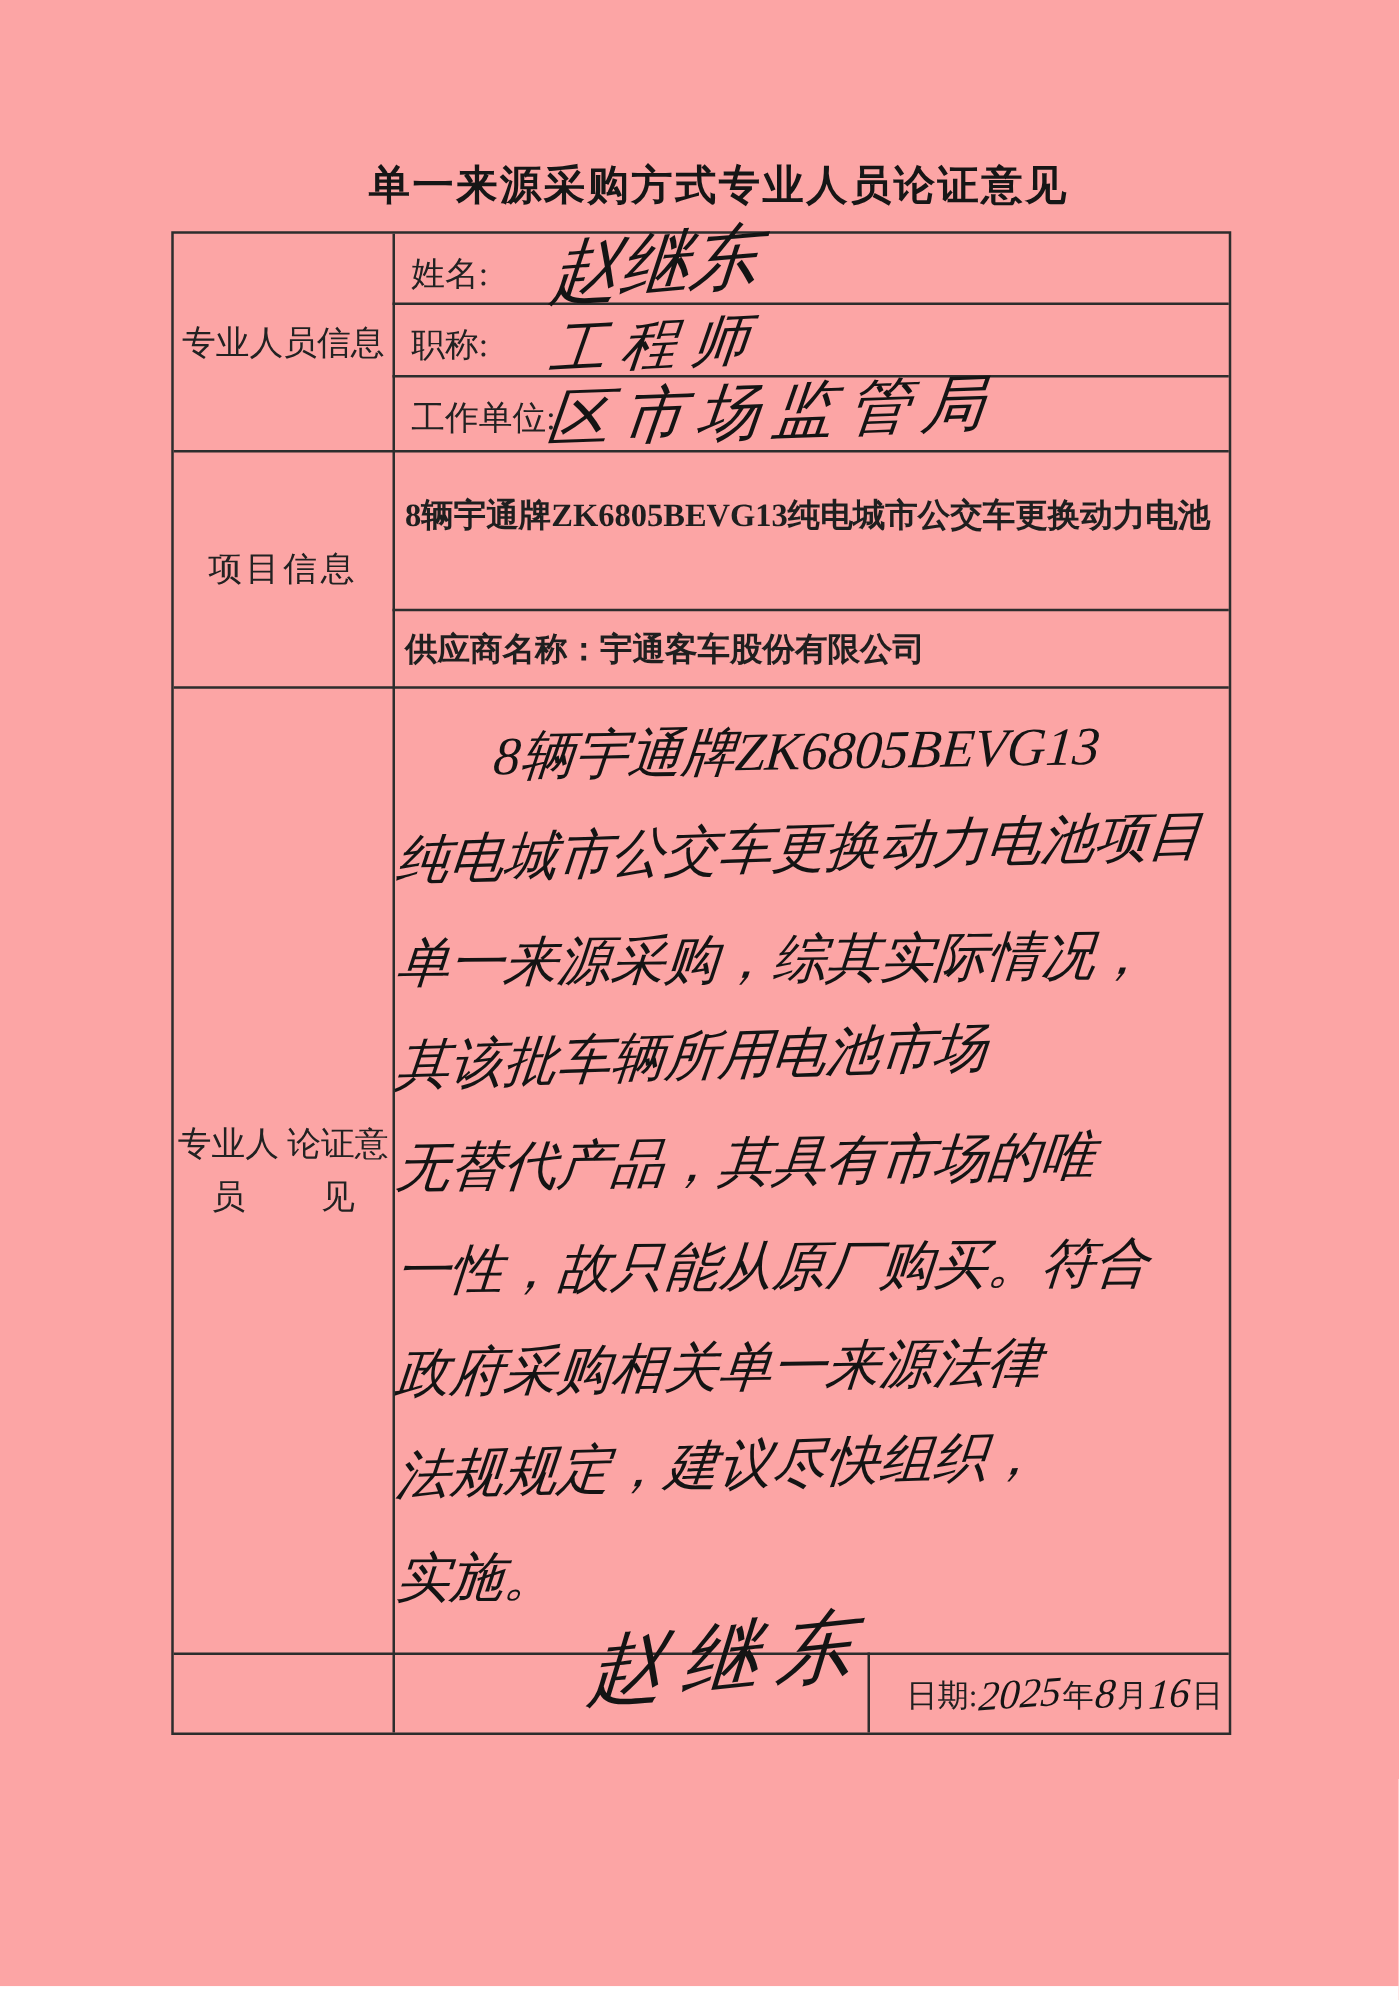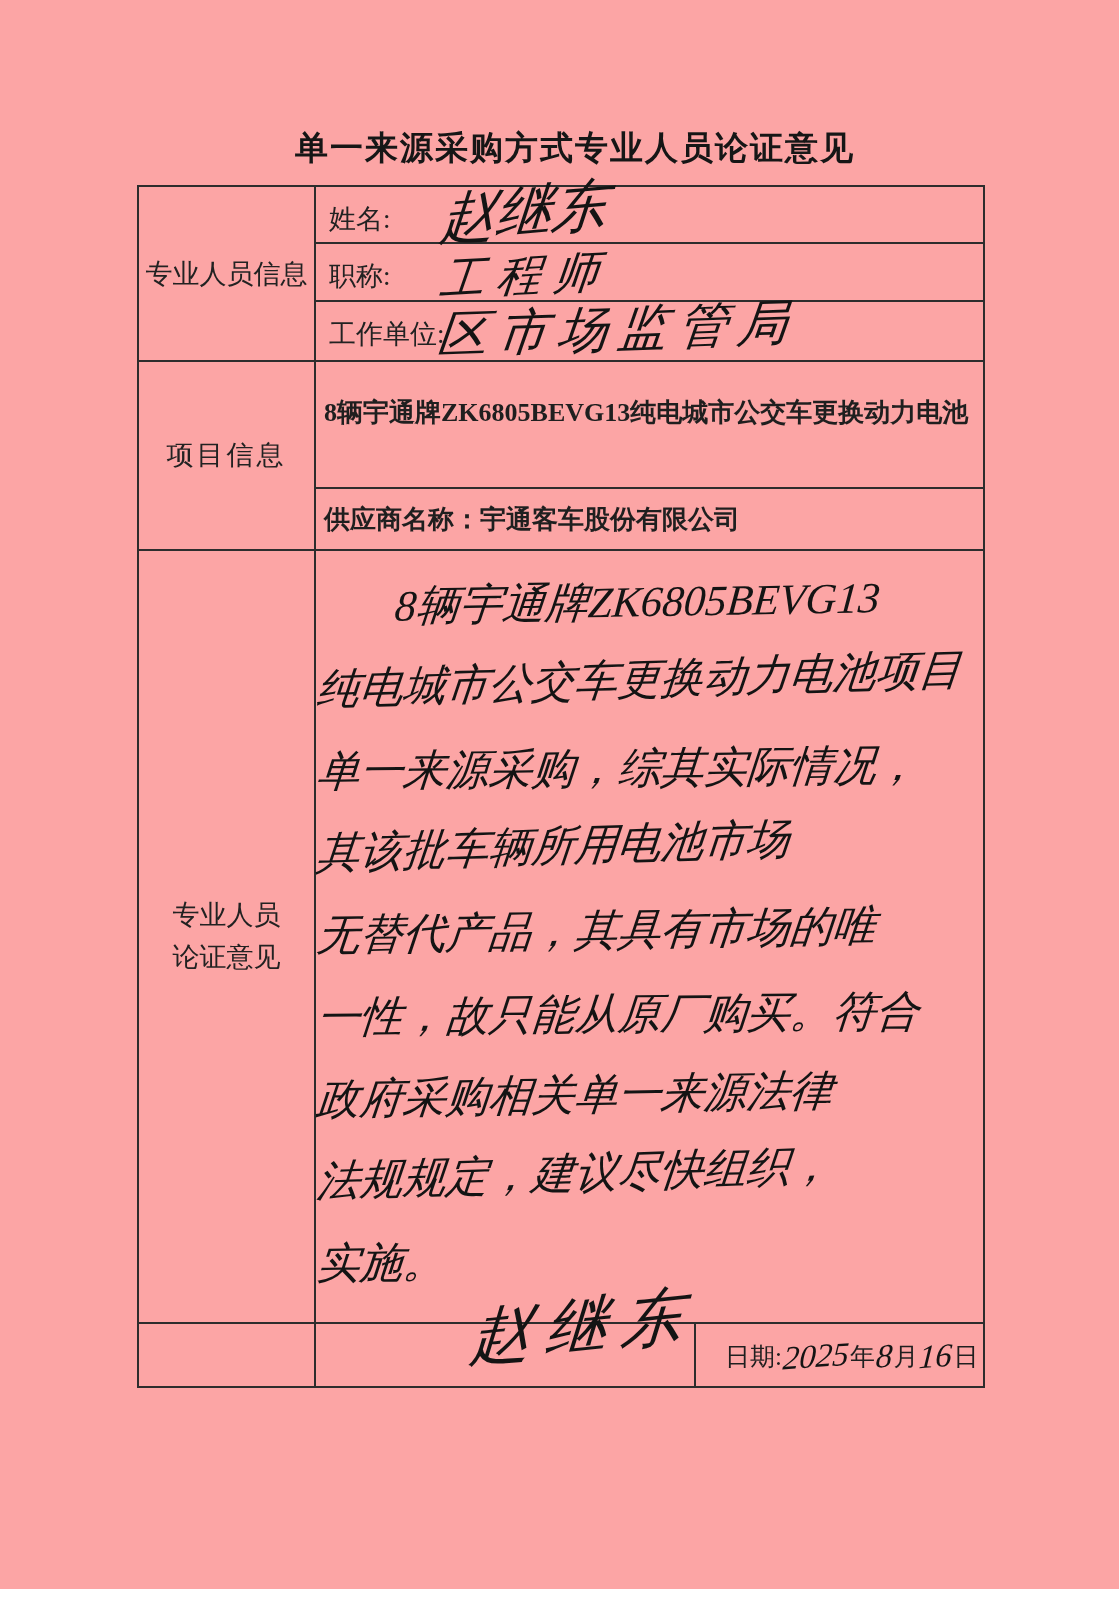--- a/index.html
+++ b/index.html
@@ -72,21 +72,21 @@
     <div class="hline" style="top:55px;left:175px;width:669px;"></div>
     <div class="hline" style="top:113px;left:175px;width:669px;"></div>
     <div class="hline" style="top:173px;left:0;width:844px;"></div>
     <div class="hline" style="top:300px;left:175px;width:669px;"></div>
     <div class="hline" style="top:362px;left:0;width:844px;"></div>
     <div class="hline" style="top:1135px;left:0;width:844px;"></div>
     <div class="vline" style="left:555px;top:1135px;height:64px;"></div>
 
     <div class="sec-label" style="left:0;top:0;width:175px;height:173px;">专业人员信息</div>
     <div class="sec-label" style="left:0;top:173px;width:175px;height:189px;letter-spacing:3px;text-align:center;">项目信息</div>
-    <div class="sec-label" style="left:0;top:362px;width:175px;height:773px;flex-direction:column;line-height:42px;">
+    <div class="sec-label" style="left:0;top:362px;width:175px;height:773px;flex-direction:row;line-height:42px;">
       <span>专业人员</span>
       <span>论证意见</span>
     </div>
 
     <div class="field-label" style="left:190px;top:14px;">姓名:</div>
     <div class="field-label" style="left:190px;top:71px;">职称:</div>
     <div class="field-label" style="left:190px;top:129px;">工作单位:</div>
 
     <div class="printed" style="left:185px;top:208px;">8辆宇通牌ZK6805BEVG13纯电城市公交车更换动力电池</div>
     <div class="printed" style="left:185px;top:315px;">

